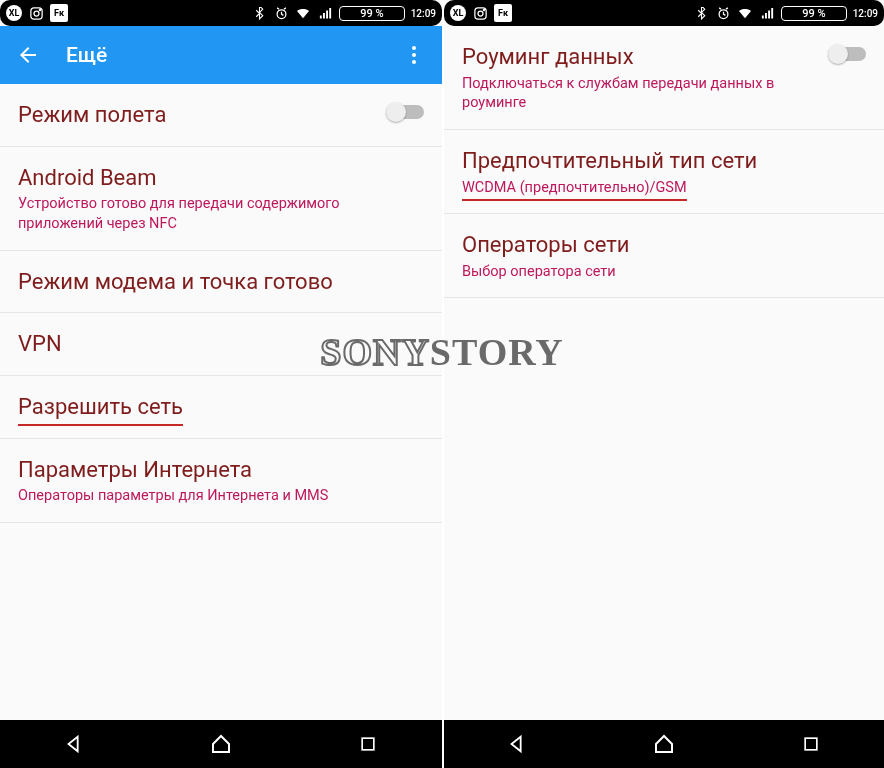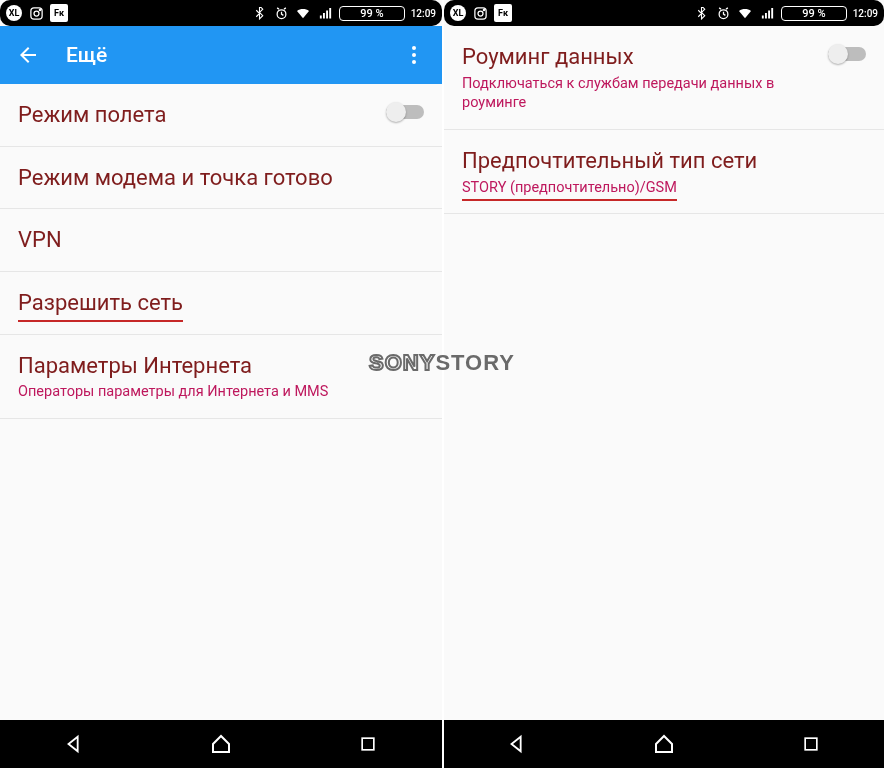--- a/index.html
+++ b/index.html
@@ -124,28 +124,28 @@
     background: #000;
     display: flex;
     align-items: center;
     justify-content: space-around;
   }
   .nav-btn { width: 34px; height: 34px; display: flex; align-items: center; justify-content: center; cursor: pointer; }
 
   
   .watermark {
     position: absolute;
-    top: 350px;
+    top: 330px;
     left: 50%;
     transform: translateX(-50%);
-    font-size: 22px;
+    font-size: 38px;
     font-weight: 800;
     letter-spacing: 1px;
     pointer-events: none;
-    font-family: Liberation Sans, sans-serif;
+    font-family: Liberation Serif, serif;
   }
   .wm-sony {
     color: transparent;
     -webkit-text-stroke: 2px #6a6a6a;
   }
   .wm-story {
     color: #6a6a6a;
   }
 </style>
 </head>
@@ -214,20 +214,26 @@
       <div class="item-text">
         <div class="item-title">Режим полета</div>
       </div>
       <div class="switch off">
           <div class="track"></div>
           <div class="thumb"></div>
         </div>
     </div>
 
 
+    <div class="item">
+      <div class="item-text">
+        <div class="item-title">Android Beam</div>
+        <div class="item-sub">Устройство готово для передачи содержимого приложений через NFC</div>
+      </div>
+    </div>
 
     <div class="item">
       <div class="item-text">
         <div class="item-title">Режим модема и точка готово</div>
       </div>
     </div>
 
     <div class="item">
       <div class="item-text">
         <div class="item-title">VPN</div>
@@ -319,25 +325,31 @@
       </div>
       <div class="switch off">
           <div class="track"></div>
           <div class="thumb"></div>
         </div>
     </div>
 
     <div class="item">
       <div class="item-text">
         <div class="item-title">Предпочтительный тип сети</div>
-        <div class="item-sub"><span class="underline-red">STORY (предпочтительно)/GSM</span></div>
-      </div>
-    </div>
-
-
+        <div class="item-sub"><span class="underline-red">WCDMA (предпочтительно)/GSM</span></div>
+      </div>
+    </div>
+
+
+    <div class="item">
+      <div class="item-text">
+        <div class="item-title">Операторы сети</div>
+        <div class="item-sub">Выбор оператора сети</div>
+      </div>
+    </div>
 
   </div>
 
   <div class="nav-bar">
     <div class="nav-btn">
       <svg viewBox="0 0 24 24" width="22" height="22" fill="none" stroke="#fff" stroke-width="2">
           <path d="M16 4 6 12l10 8z"></path>
         </svg>
     </div>
     <div class="nav-btn">

